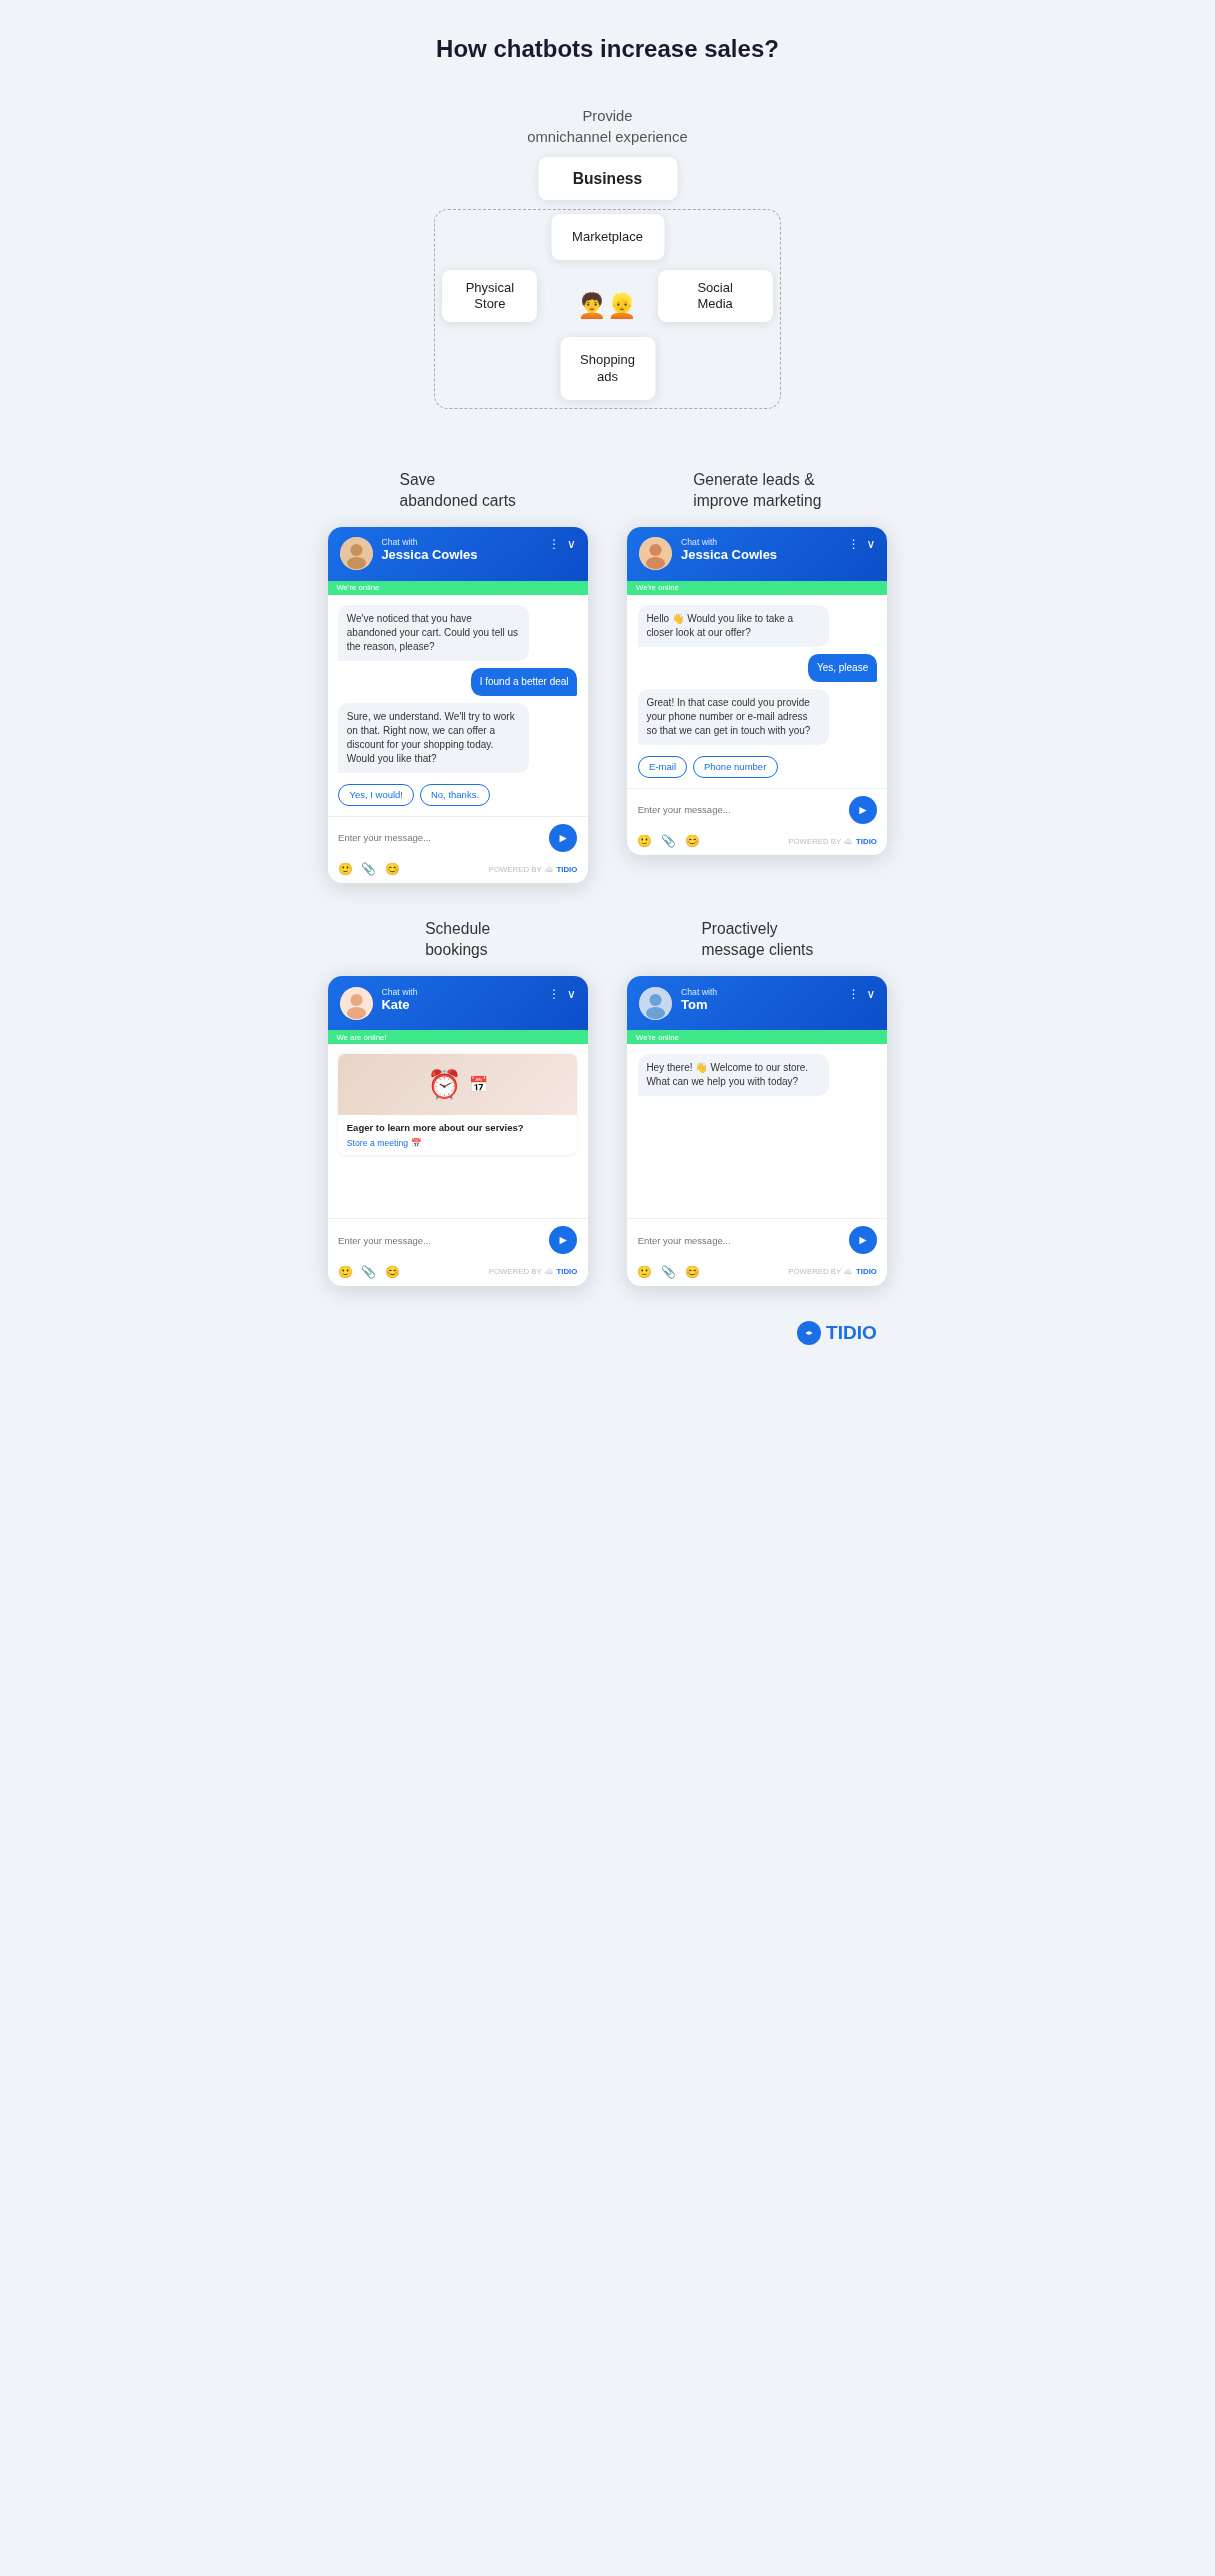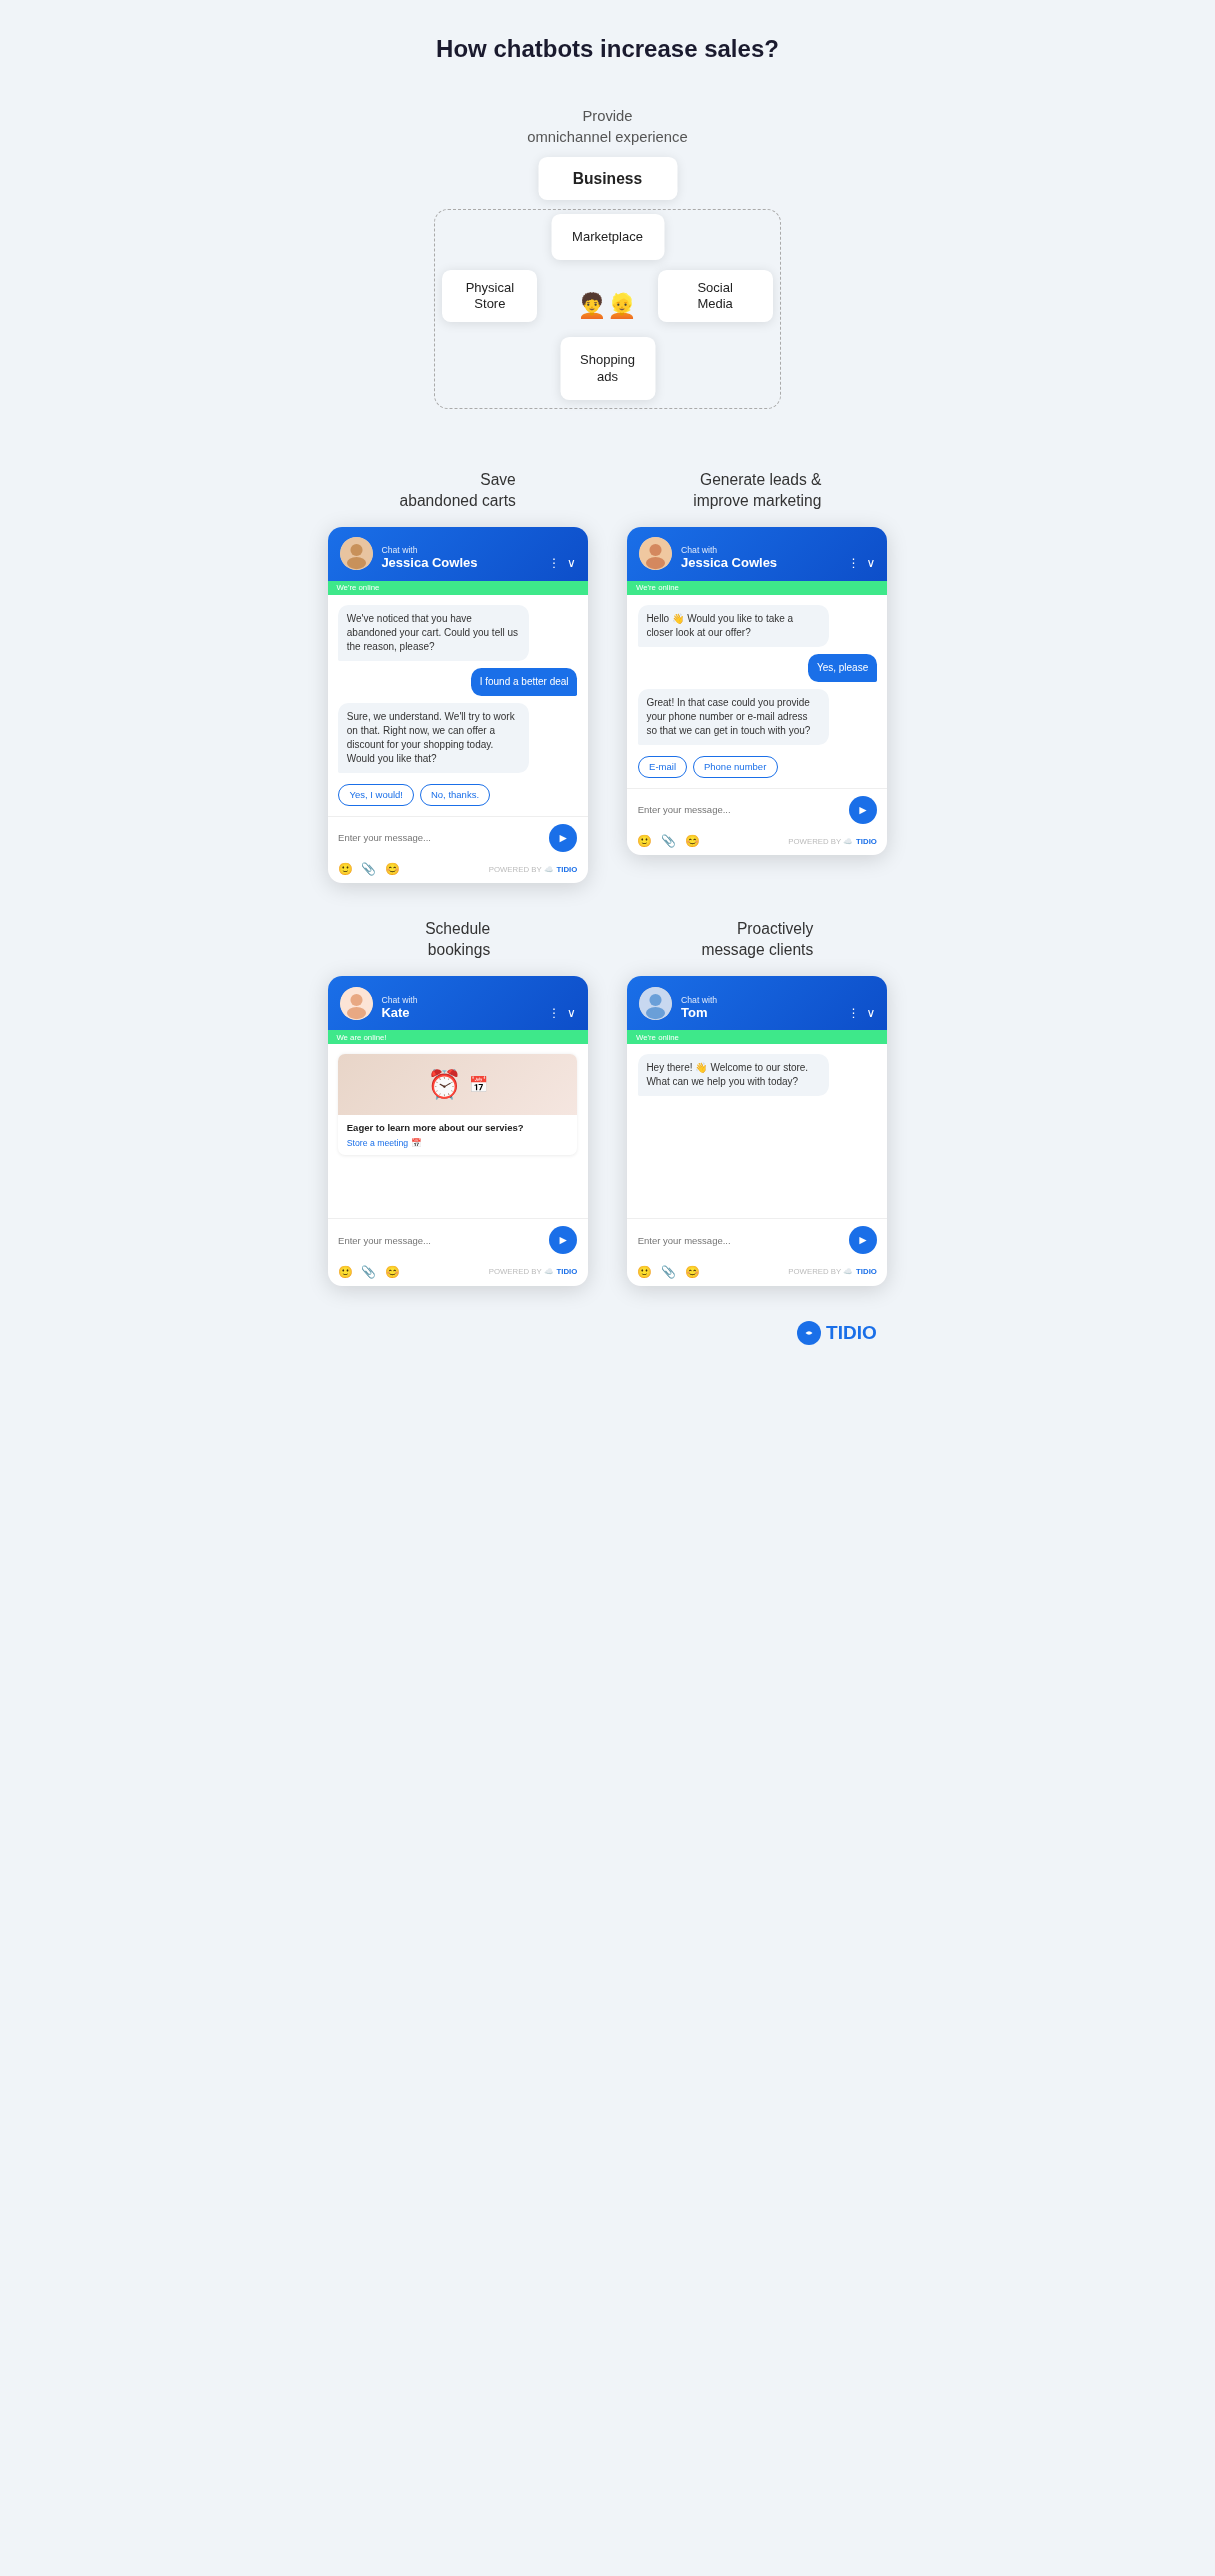--- a/index.html
+++ b/index.html
@@ -109,42 +109,42 @@
       grid-template-columns: 1fr 1fr;
       gap: 35px 26px;
       margin-bottom: 35px;
     }
     .example-col {
       display: flex;
       flex-direction: column;
       align-items: center;
     }
     .example-heading {
-      text-align: right;
+      text-align: left;
       font-size: 15.6px;
       color: #333;
       margin-bottom: 15.6px;
       line-height: 1.35;
     }
 
     
     .chat-widget {
       width: 100%;
       max-width: 260px;
       border-radius: 14px;
       overflow: hidden;
       box-shadow: 0 3.5px 21px rgba(0,0,0,0.15);
       background: #fff;
       font-size: 10.4px;
     }
     .chat-header {
       background: linear-gradient(135deg, #1a6fe8 0%, #0d4ec9 100%);
       padding: 10.4px 12px;
       display: flex;
-      align-items: flex-end;
+      align-items: flex-start;
       gap: 8.7px;
     }
     .chat-avatar {
       width: 33px;
       height: 33px;
       border-radius: 50%;
       background: #ccc;
       flex-shrink: 0;
       overflow: hidden;
       display: flex;

